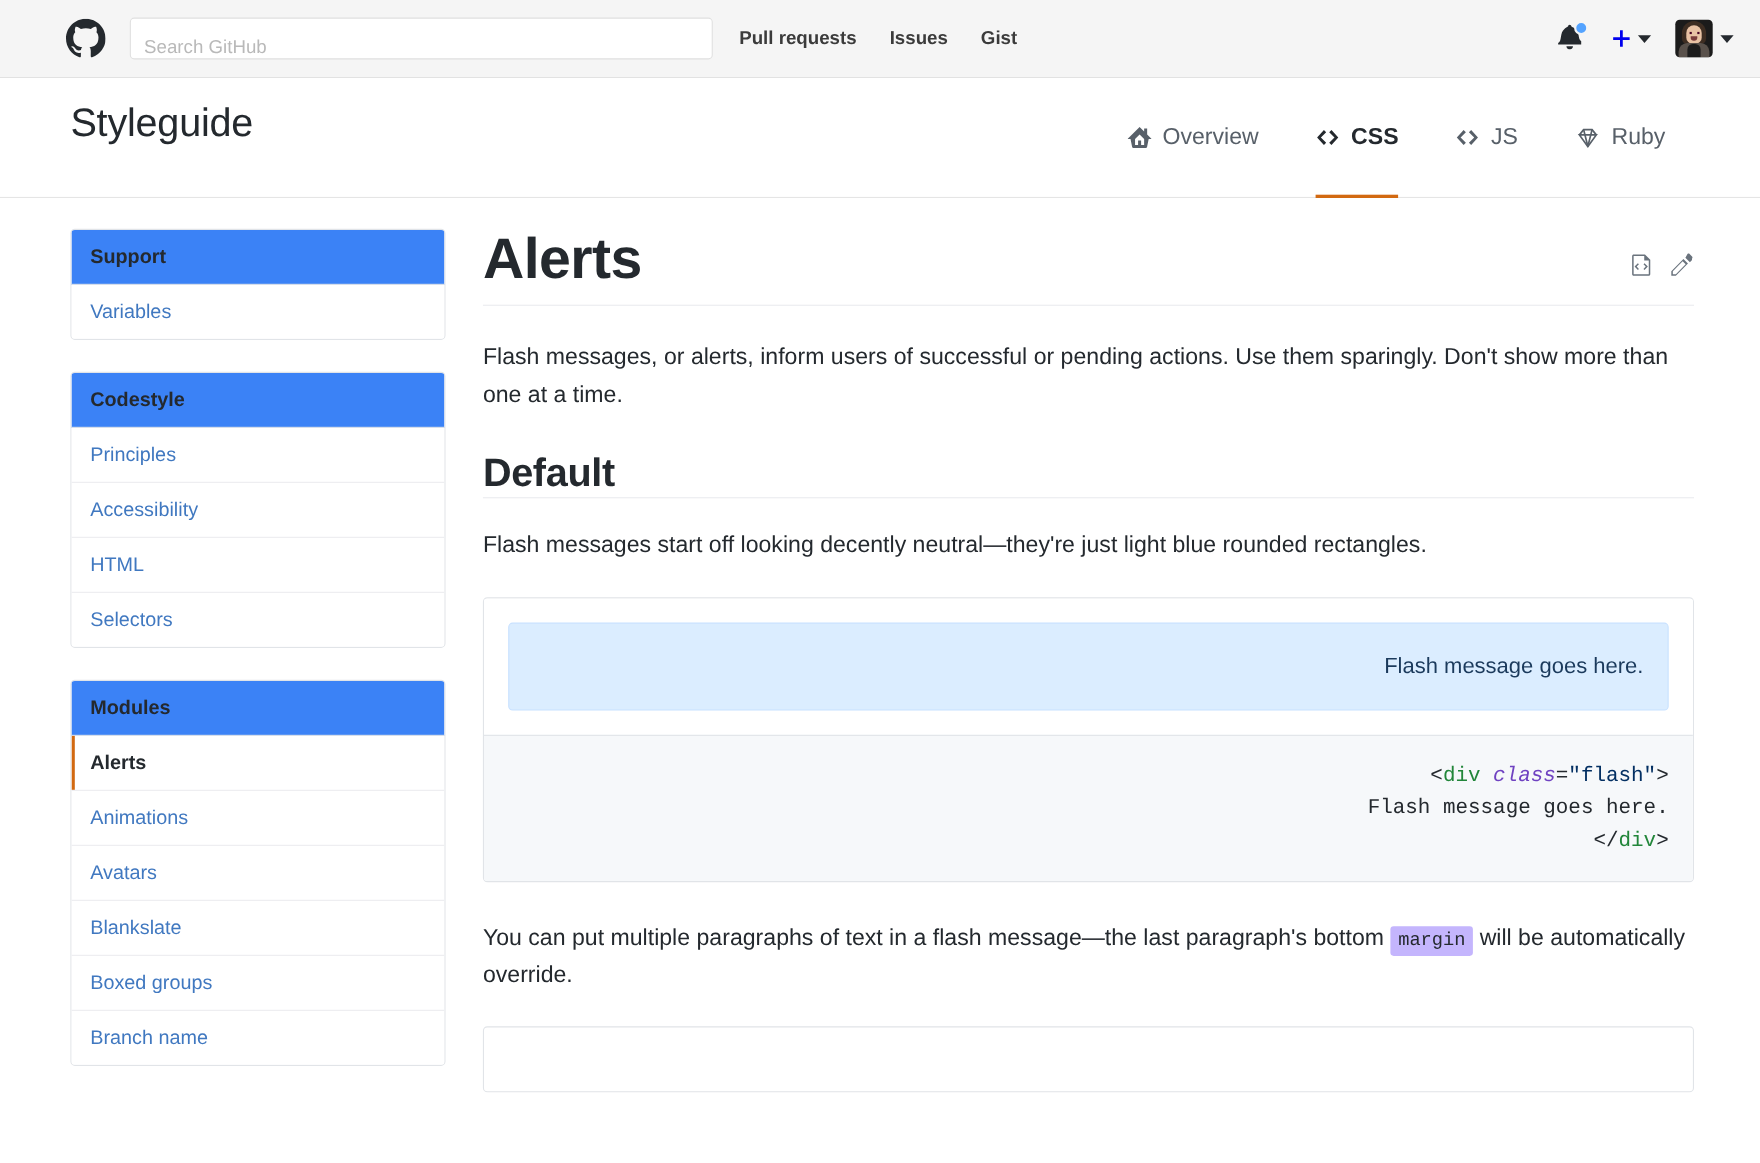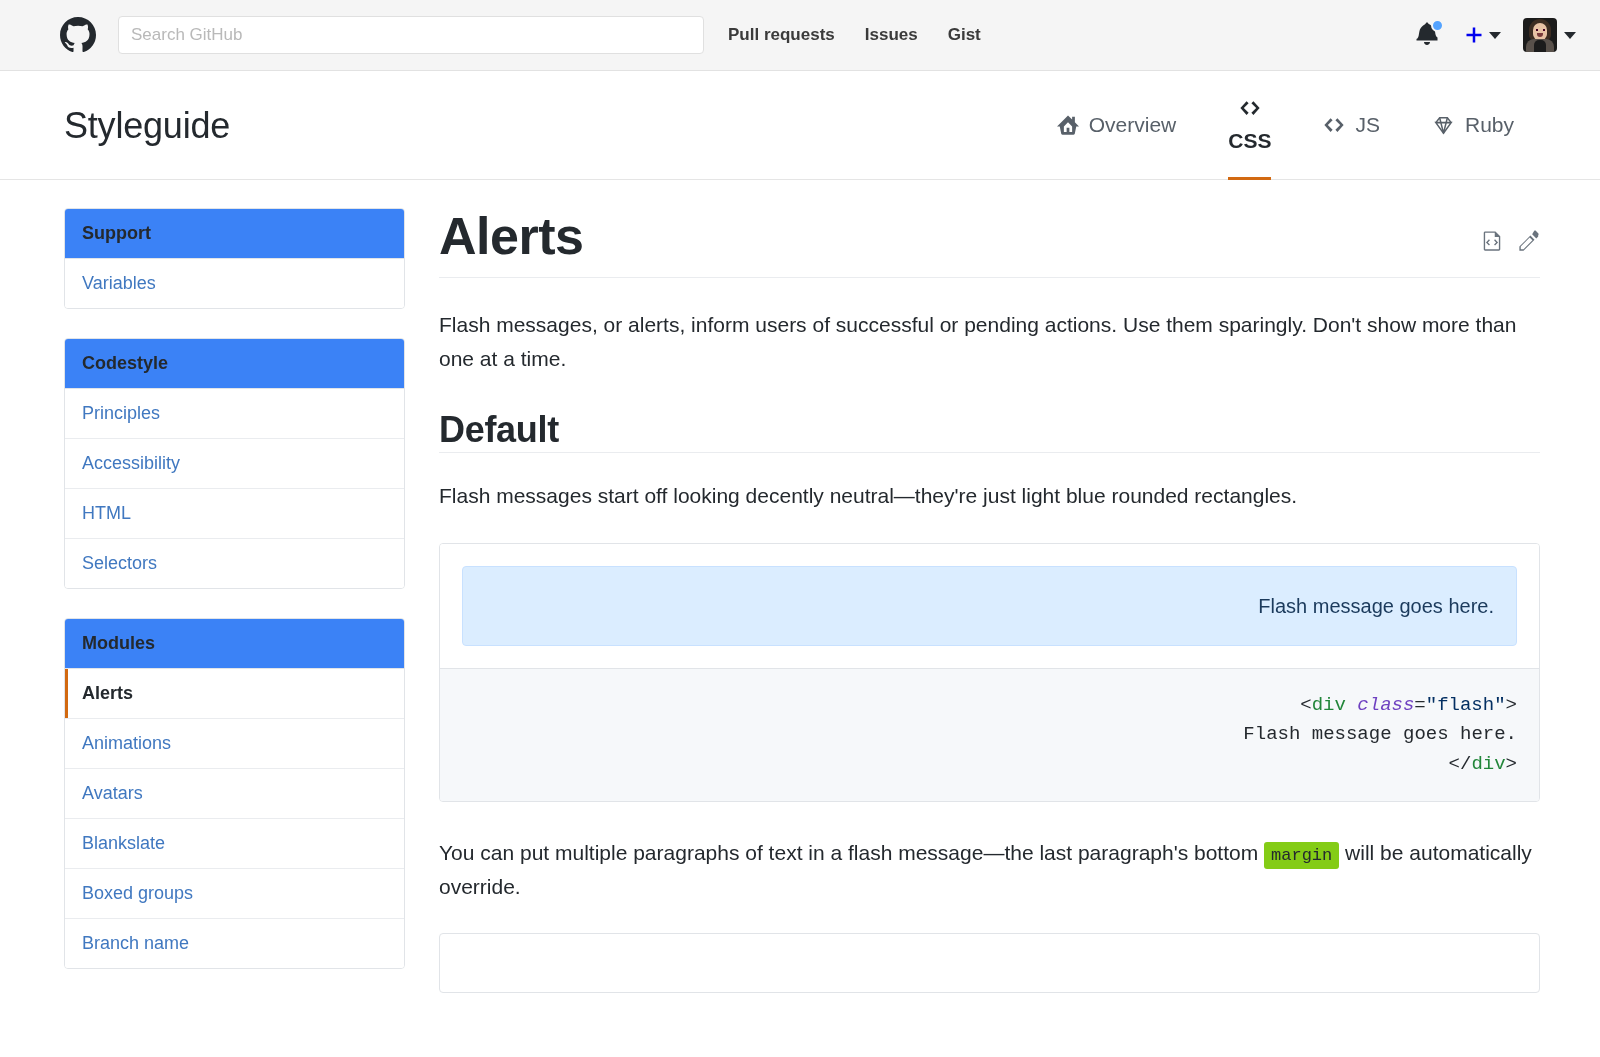--- a/index.html
+++ b/index.html
@@ -21,27 +21,27 @@
     display: flex;
     align-items: center;
     padding: 0 24px 0 60px;
     position: relative;
   }
   .gh-logo { width: 36px; height: 36px; flex: 0 0 auto; color: #24292e; }
   .gh-logo svg { display: block; width: 36px; height: 36px; }
 
   .search-box {
     margin-left: 22px;
-    width: 586px;
+    width: 530px;
     height: 38px;
     background: #fff;
     border: 1px solid #e0e0e0;
     border-radius: 4px;
     display: flex;
-    align-items: center;
+    align-items: flex-end;
     padding: 0 12px;
     font-size: 17px;
   }
   .search-box input {
     border: 0;
     outline: 0;
     width: 100%;
     font-size: 17px;
     font-family: "Liberation Sans", sans-serif;
     color: #24292e;
@@ -122,21 +122,21 @@
     padding: 0 60px 0 64px;
     position: relative;
     background: #fff;
   }
   .page-title {
     font-size: 36px;
     font-weight: normal;
     color: #24292e;
     position: absolute;
     left: 64px;
-    top: 34px;
+    top: 20px;
     letter-spacing: -0.2px;
   }
   .tabs {
     margin-left: auto;
     display: flex;
     align-items: flex-end;
     gap: 0;
     height: 100%;
   }
   .tab {
@@ -148,21 +148,21 @@
     text-decoration: none;
     padding: 0 26px 0 26px;
     height: 100%;
     align-self: stretch;
     justify-content: center;
     position: relative;
     white-space: nowrap;
   }
   .tab .tab-ico { display: flex; align-items: center; }
   .tab svg { display: block; }
-  .tab.active { color: #24292e; font-weight: bold; flex-direction: column; }
+  .tab.active { color: #24292e; font-weight: bold; }
   .tab.active::after {
     content: "";
     position: absolute;
     left: 26px; right: 26px;
     bottom: -1px;
     height: 3px;
     background: #d26911;
   }
 
   
@@ -289,21 +289,21 @@
     overflow: hidden;
   }
   .tok-tag { color: #22863a; }
   .tok-attr { color: #6f42c1; font-style: italic; }
   .tok-str { color: #032f62; }
   .tok-punc { color: #24292e; }
 
   code.inline {
     font-family: "Liberation Mono", "DejaVu Sans Mono", monospace;
     font-size: 17px;
-    background: #84cc16;
+    background: #c4b5fd;
     border-radius: 3px;
     padding: 4px 7px;
   }
 
   .next-box {
     border: 1px solid #e1e4e8;
     border-radius: 4px;
     height: 60px;
     background: #fff;
   }

